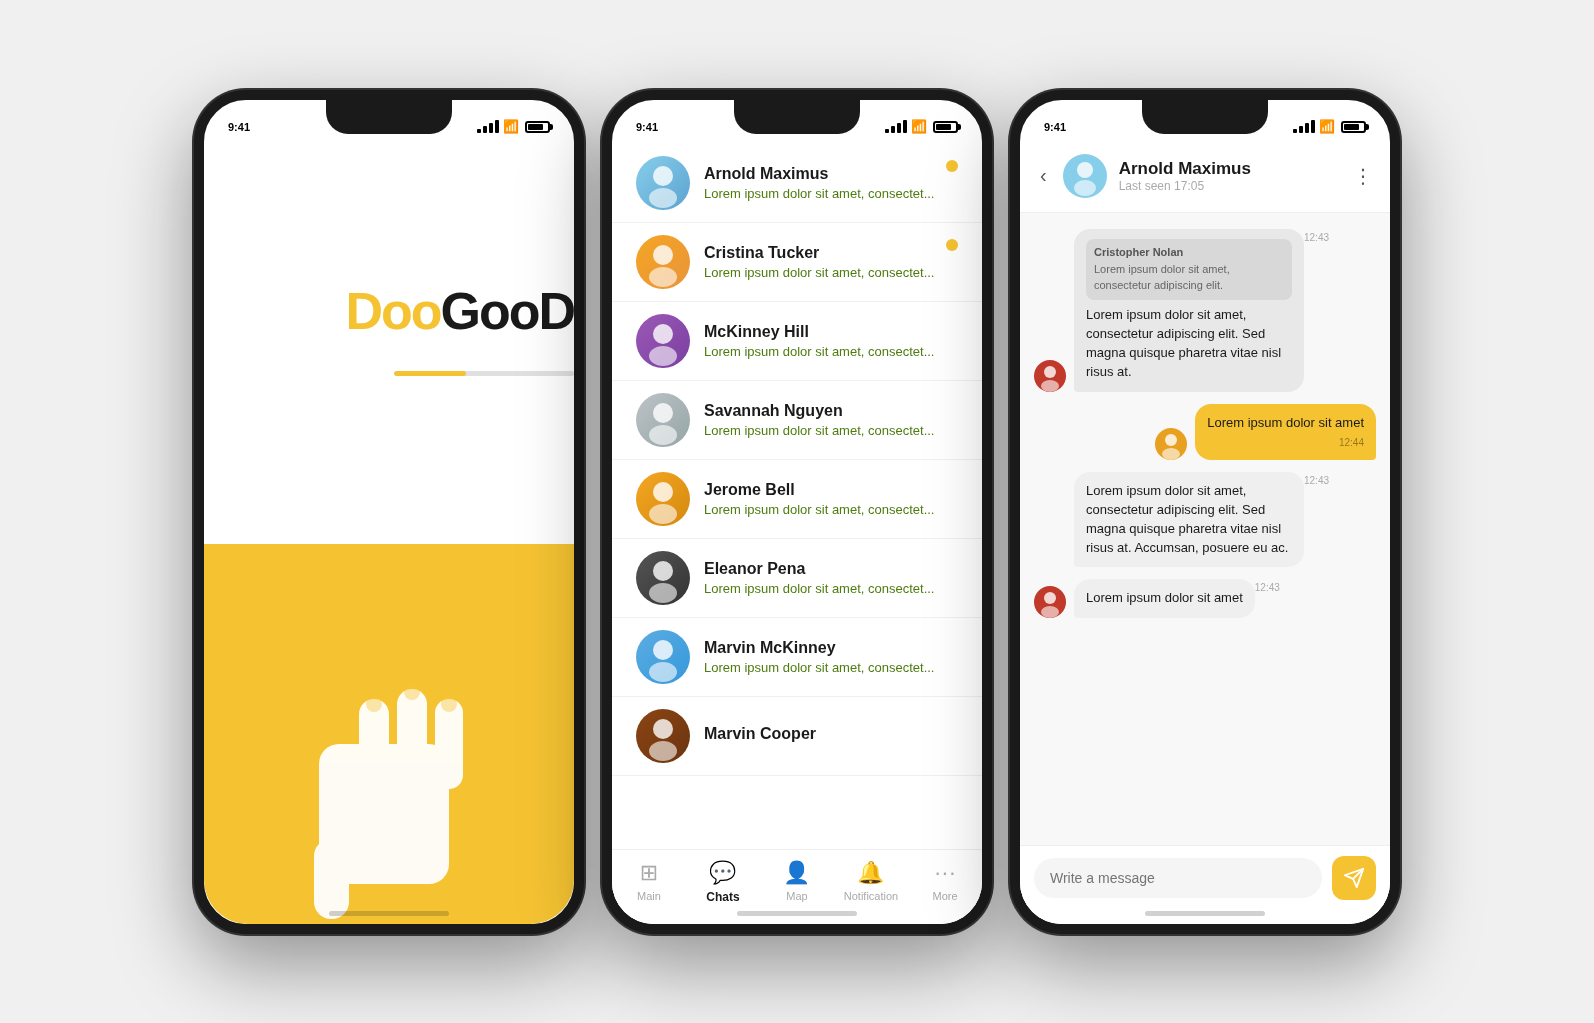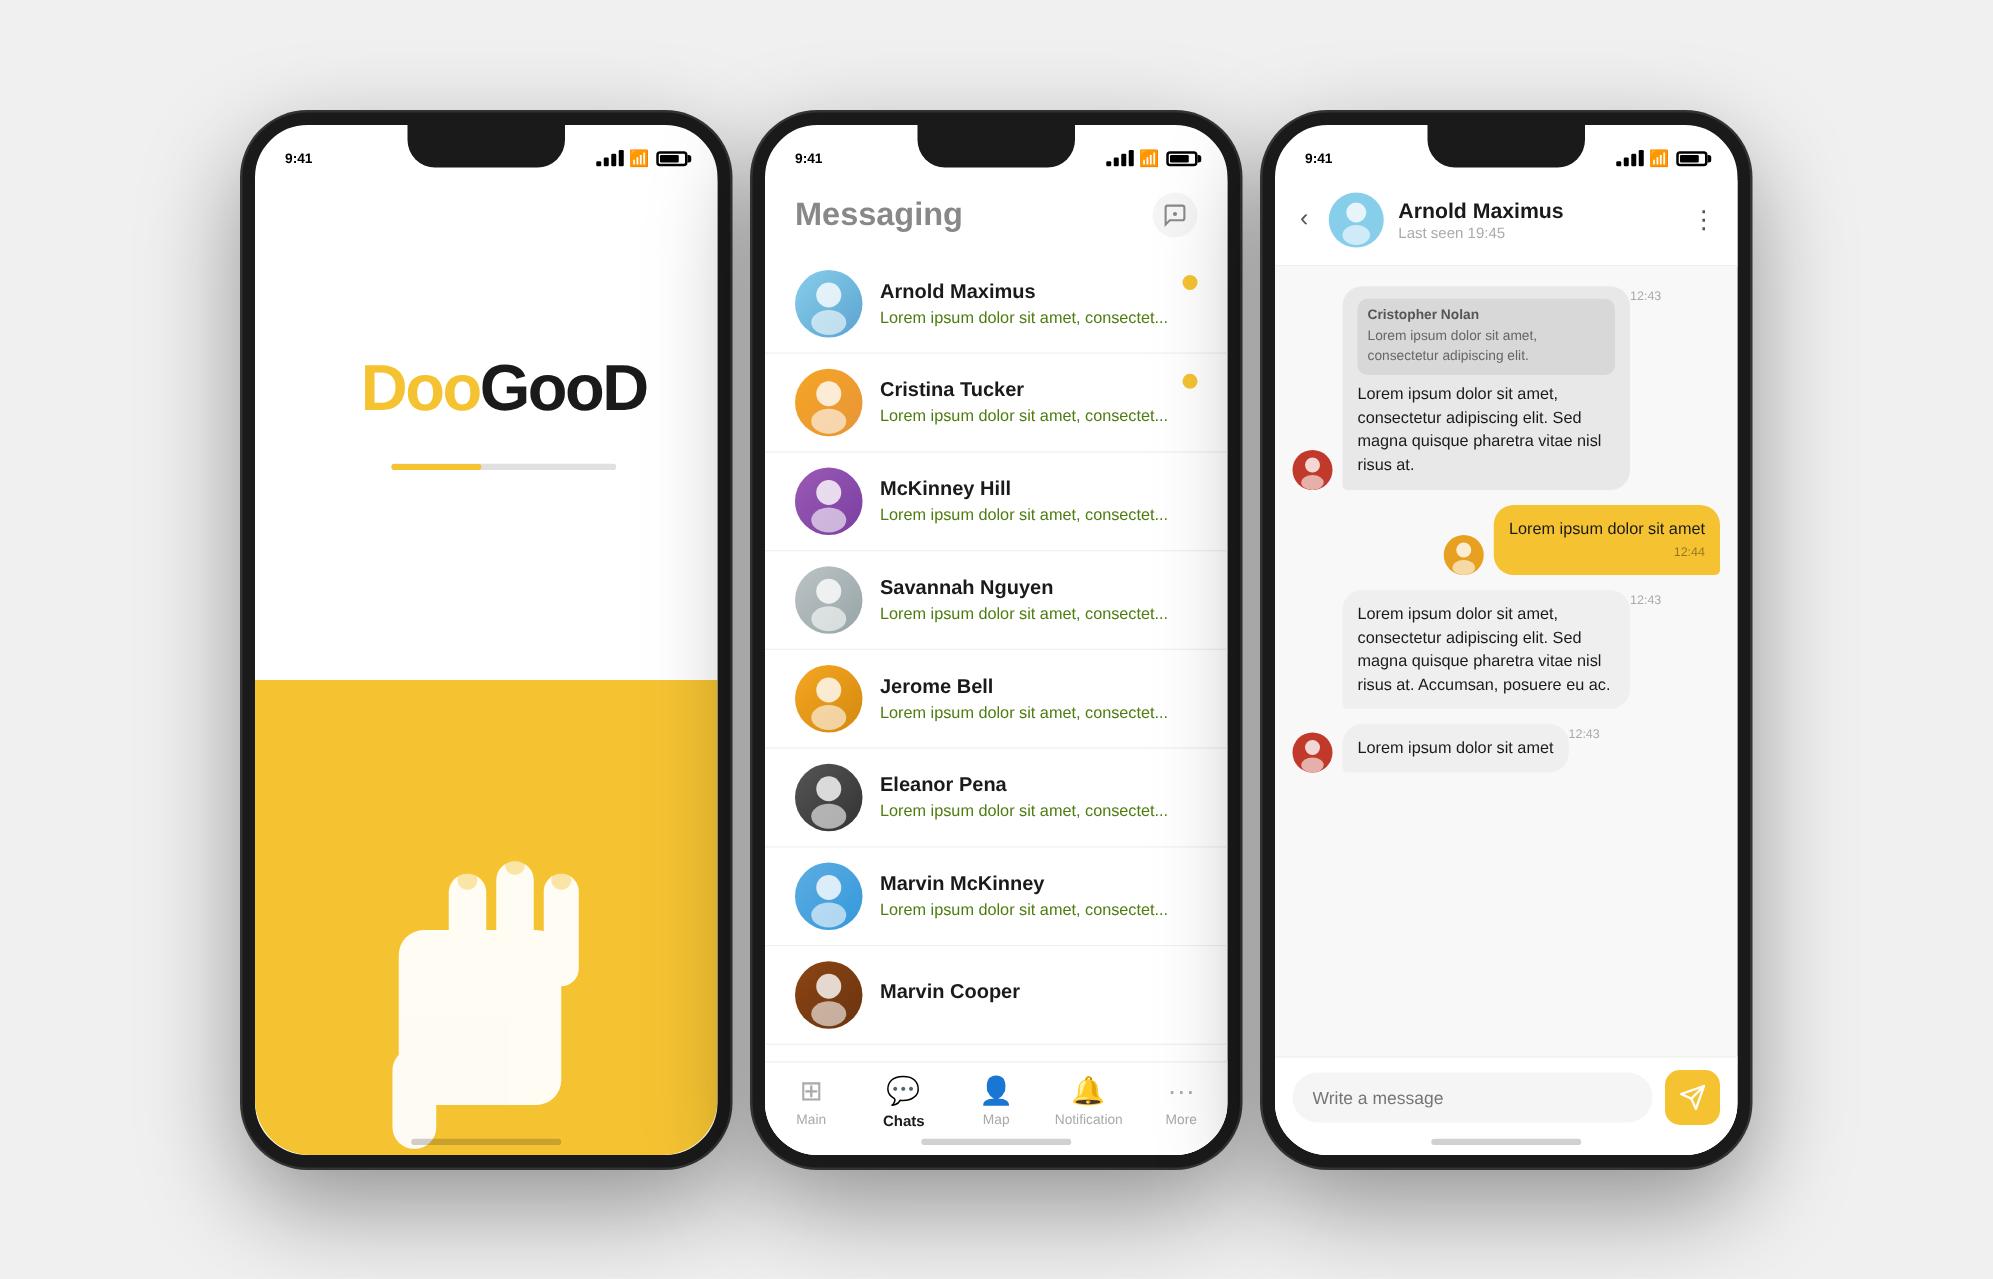--- a/index.html
+++ b/index.html
@@ -103,21 +103,21 @@
       height: calc(100% - 44px);
       display: flex;
       flex-direction: column;
     }
     .splash-top {
       flex: 1;
       background: #fff;
       display: flex;
       flex-direction: column;
       justify-content: center;
-      align-items: center;
+      align-items: flex-end;
       padding-bottom: 30px;
       margin-left: 28px;
     }
     .splash-logo {
       display: flex;
       align-items: center;
       font-size: 52px;
       font-weight: 800;
       letter-spacing: -2px;
       margin-bottom: 30px;
@@ -478,29 +478,20 @@
           <div class="bar bar3"></div>
           <div class="bar bar4"></div>
         </div>
         <span class="wifi-icon">📶</span>
         <div class="battery-icon">
           <div class="battery-fill"></div>
         </div>
       </div>
     </div>
     <div class="phone2-content">
-      <div class="messaging-header">
-        <span class="messaging-title">Messaging</span>
-        <div class="compose-btn">
-          <svg width="20" height="20" viewBox="0 0 24 24" fill="none" stroke="#888" stroke-width="2">
-            <path d="M21 15a2 2 0 0 1-2 2H7l-4 4V5a2 2 0 0 1 2-2h14a2 2 0 0 1 2 2z"></path>
-            <circle cx="12" cy="11" r="1" fill="#888"></circle>
-          </svg>
-        </div>
-      </div>
 
       <div class="contact-list">
 
         <div class="contact-item">
           <div class="contact-avatar av-arnold">
             <svg viewBox="0 0 54 54">
               <circle cx="27" cy="20" r="10" fill="rgba(255,255,255,0.8)"></circle>
               <ellipse cx="27" cy="42" rx="14" ry="10" fill="rgba(255,255,255,0.6)"></ellipse>
             </svg>
           </div>
@@ -651,21 +642,21 @@
       <div class="chat-header">
         <span class="back-btn">‹</span>
         <div class="chat-avatar av-arnold">
           <svg viewBox="0 0 44 44">
             <circle cx="22" cy="16" r="8" fill="rgba(255,255,255,0.8)"></circle>
             <ellipse cx="22" cy="34" rx="11" ry="8" fill="rgba(255,255,255,0.6)"></ellipse>
           </svg>
         </div>
         <div class="chat-user-info">
           <div class="chat-user-name">Arnold Maximus</div>
-          <div class="chat-user-status">Last seen 19:45</div>
+          <div class="chat-user-status">Last seen 17:05</div>
         </div>
         <span class="chat-more">⋮</span>
       </div>
 
       <div class="chat-messages">
 
         <div class="msg-row">
           <div class="msg-avatar-small">
             <svg viewBox="0 0 32 32">
               <circle cx="16" cy="12" r="6" fill="rgba(255,255,255,0.8)"></circle>

